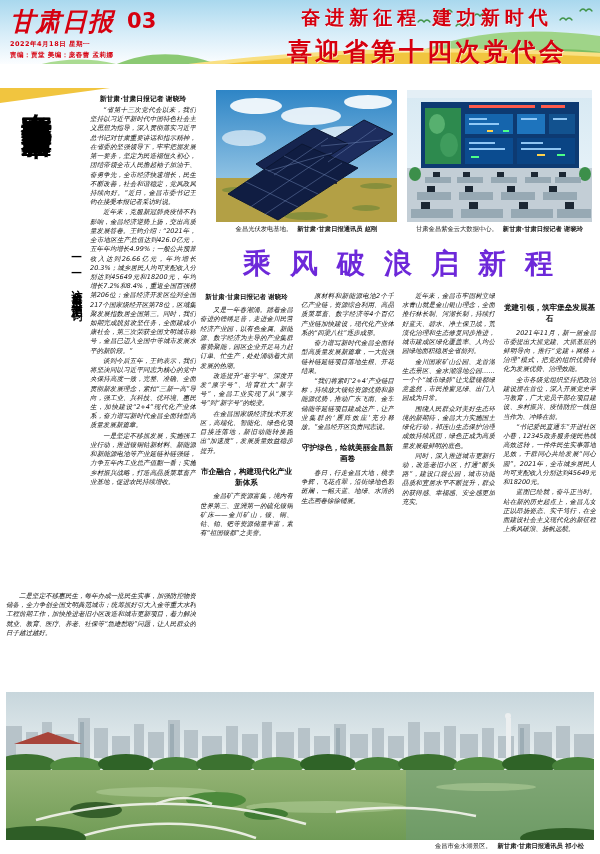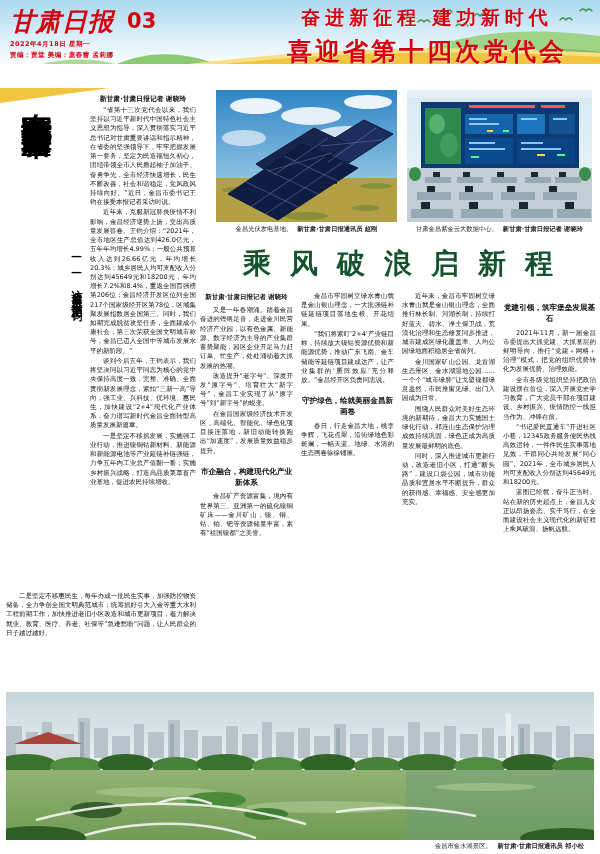--- a/index.html
+++ b/index.html
@@ -33,33 +33,33 @@
           letter-spacing:1px;color:#000;transform:scaleX(1.32);transform-origin:left top;
           white-space:nowrap;}
   .v-sub{position:absolute;left:62px;top:158px;writing-mode:vertical-rl;text-orientation:upright;
          font-size:11px;font-weight:700;letter-spacing:2.5px;color:#000;}
   .l-byline{position:absolute;left:84px;top:2px;width:106px;text-align:center;
             font-size:6.8px;font-weight:700;}
   .l-body{position:absolute;left:84px;top:14px;width:106px;height:482px;overflow:hidden;
           font-size:6.5px;line-height:1.42;text-align:justify;}
   .l-bottom{position:absolute;left:0;top:500px;width:190px;height:96px;overflow:hidden;
             font-size:6.5px;line-height:1.42;text-align:justify;}
-  .para{margin:0 0 1px;text-indent:2em;}
+  .para{margin:0 0 1px;text-indent:2em;font-style:italic;}
   .byline{margin:1px 0 4px;text-align:center;font-weight:700;text-indent:0;}
   .sub-h{margin:11px 0 4px;text-align:center;font-weight:800;font-size:7.6px;}
 
   
   .main-article{position:absolute;left:200px;top:90px;width:396px;height:600px;}
   .photos{display:flex;gap:10px;padding-left:16px;}
   .photos figure{margin:0;}
   .ph{display:block;}
   figcaption{display:flex;gap:5px;justify-content:center;font-size:6.3px;margin-top:3px;color:#222;}
   figcaption b{font-weight:700;}
   .m-head{margin:11px 0 0;text-align:center;font-size:28px;font-weight:900;
-          letter-spacing:19px;padding-left:19px;white-space:nowrap;color:#14532d;}
+          letter-spacing:19px;padding-left:19px;white-space:nowrap;color:#6d28d9;}
   .m-sub{text-align:center;font-size:11px;font-weight:700;margin-top:5px;letter-spacing:1px;}
   .cols{display:flex;gap:8px;margin-top:9px;height:364px;overflow:hidden;}
   .col{flex:1;font-size:6.5px;line-height:1.42;text-align:justify;overflow:hidden;}
 
   
   .bottom-photo{position:absolute;left:6px;top:692px;width:588px;height:148px;margin:0;}
   .b-cap{position:absolute;top:842px;right:16px;font-size:6.3px;display:flex;gap:6px;color:#222;}
   .b-cap b{font-weight:700;}
 </style>
 </head>
@@ -260,21 +260,22 @@
     <div class="cols">
       <div class="col">
           <p class="byline">新甘肃·甘肃日报记者 谢晓玲</p>
           <p class="para">又是一年春潮涌。踏着金昌奋进的铿锵足音，走进金川民营经济产业园，以有色金属、新能源、数字经济为主导的产业集群蓄势聚能，园区企业开足马力赶订单、忙生产，处处涌动着大抓发展的热潮。</p>
           <p class="para">改造提升“老字号”、深度开发“原字号”、培育壮大“新字号”，金昌工业实现了从“原字号”到“新字号”的蜕变。</p>
           <p class="para">在金昌国家级经济技术开发区，高端化、智能化、绿色化项目接连落地，新旧动能转换跑出“加速度”，发展质量效益稳步提升。</p>
           <h4 class="sub-h">市企融合，构建现代化产业新体系</h4>
           <p class="para">金昌矿产资源富集，境内有世界第三、亚洲第一的硫化镍铜矿床——金川矿山，镍、铜、钴、铂、钯等资源储量丰富，素有“祖国镍都”之美誉。</p>
         </div>
       <div class="col">
-          <p class="para">金昌市牢固树立绿水青山就是金山银山理念，一大批强链补链延链项目落地生根、开花结果。</p>
+          <p class="para">原材料和新能源电池2个千亿产业链，资源综合利用、高品质菜草畜、数字经济等4个百亿产业链加快建设，现代化产业体系的“四梁八柱”逐步成形。</p>
+          <p class="para">奋力谱写新时代金昌全面转型高质量发展新篇章，一大批强链补链延链项目落地生根、开花结果。</p>
           <p class="para">“我们将紧盯‘2+4’产业链目标，持续放大镍钴资源优势和新能源优势，推动广东飞南、金车储能等延链项目建成达产，让产业集群的‘雁阵效应’充分释放。”金昌经开区负责同志说。</p>
           <h4 class="sub-h">守护绿色，绘就美丽金昌新画卷</h4>
           <p class="para">春日，行走金昌大地，桃李争辉，飞花点翠，沿街绿地色彩斑斓，一幅天蓝、地绿、水清的生态画卷徐徐铺展。</p>
         </div>
       <div class="col">
           <p class="para">近年来，金昌市牢固树立绿水青山就是金山银山理念，全面推行林长制、河湖长制，持续打好蓝天、碧水、净土保卫战，荒漠化治理和生态修复同步推进，城市建成区绿化覆盖率、人均公园绿地面积稳居全省前列。</p>
           <p class="para">金川国家矿山公园、龙首湖生态景区、金水湖湿地公园……一个个“城市绿肺”让戈壁镍都绿意盎然，市民推窗见绿、出门入园成为日常。</p>
           <p class="para">围绕人民群众对美好生态环境的新期待，金昌大力实施国土绿化行动，祁连山生态保护治理成效持续巩固，绿色正成为高质量发展最鲜明的底色。</p>
           <p class="para">同时，深入推进城市更新行动，改造老旧小区，打通“断头路”，建设口袋公园，城市功能品质和宜居水平不断提升，群众的获得感、幸福感、安全感更加充实。</p>
         </div>

